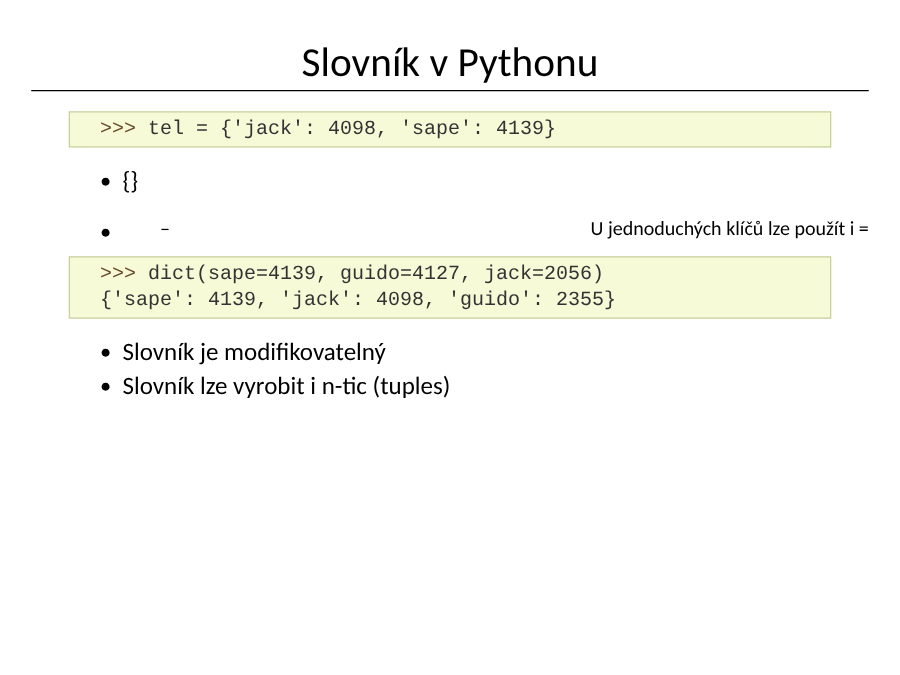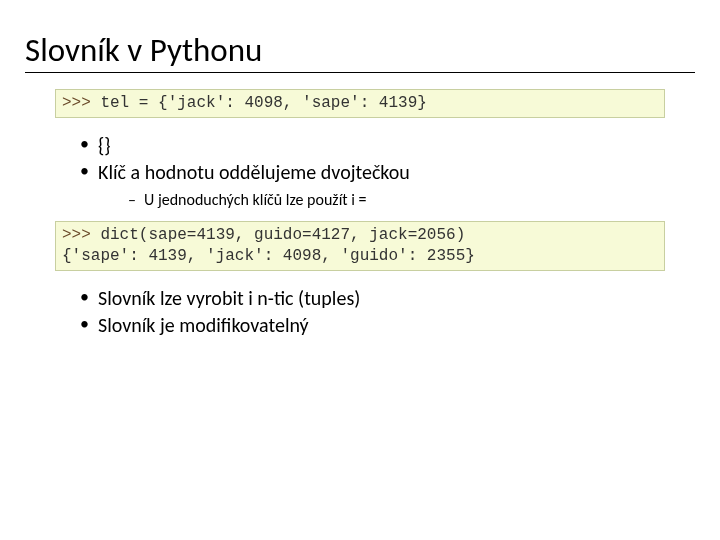--- a/index.html
+++ b/index.html
@@ -15,25 +15,26 @@
   .slide {
     padding: 30px 25px 10px 25px;
     box-sizing: border-box;
   }
   .title {
     font-size: 33px;
     font-weight: 400;
     border-bottom: 1px solid #000;
     padding-bottom: 2px;
     margin-bottom: 16px;
+    text-align: center;
   }
   .codebox {
     background: #f7fad7;
     border: 1px solid #c8cfa0;
-    padding: 3px 6px;
+    padding: 3px 24px;
     margin: 6px 30px 14px 30px;
     font-family: "Courier New", monospace;
     font-size: 16px;
     color: #333;
     line-height: 1.3;
   }
   .codebox .prompt { color: #6a4a2a; }
   .codebox .text   { color: #333; }
   ul.bullets {
     list-style: none;
@@ -49,21 +50,22 @@
   ul.bullets > li::before {
     content: "•";
     position: absolute;
     left: 0;
     top: 0;
     font-size: 18px;
   }
   ul.sub {
     list-style: none;
     padding: 0 0 0 30px;
-    margin: 3px 0 6px 0;
+    margin: 14px 0 6px 0;
+    text-align: right;
   }
   ul.sub > li {
     position: relative;
     font-size: 16px;
     line-height: 1.4;
     padding-left: 16px;
   }
   ul.sub > li::before {
     content: "–";
     position: absolute;
@@ -77,30 +79,30 @@
 <div class="slide">
 
   <div class="title">Slovník v Pythonu</div>
 
   <div class="codebox">
     <span class="prompt">&gt;&gt;&gt;</span><span class="text"> tel = {'jack': 4098, 'sape': 4139}</span>
   </div>
 
   <ul class="bullets">
     <li><span>{}</span></li>
-    <li><span>Klíč a hodnotu oddělujeme dvojtečkou</span>
+    <li>
       <ul class="sub">
         <li><span>U jednoduchých klíčů lze použít i =</span></li>
       </ul>
     </li>
   </ul>
 
   <div class="codebox">
     <div><span class="prompt">&gt;&gt;&gt;</span><span class="text"> dict(sape=4139, guido=4127, jack=2056)</span></div>
     <div><span class="text">{'sape': 4139, 'jack': 4098, 'guido': 2355}</span></div>
   </div>
 
   <ul class="bullets">
+    <li><span>Slovník je modifikovatelný</span></li>
     <li><span>Slovník lze vyrobit i n-tic (tuples)</span></li>
-    <li><span>Slovník je modifikovatelný</span></li>
   </ul>
 
 </div>
 
 </body></html>

